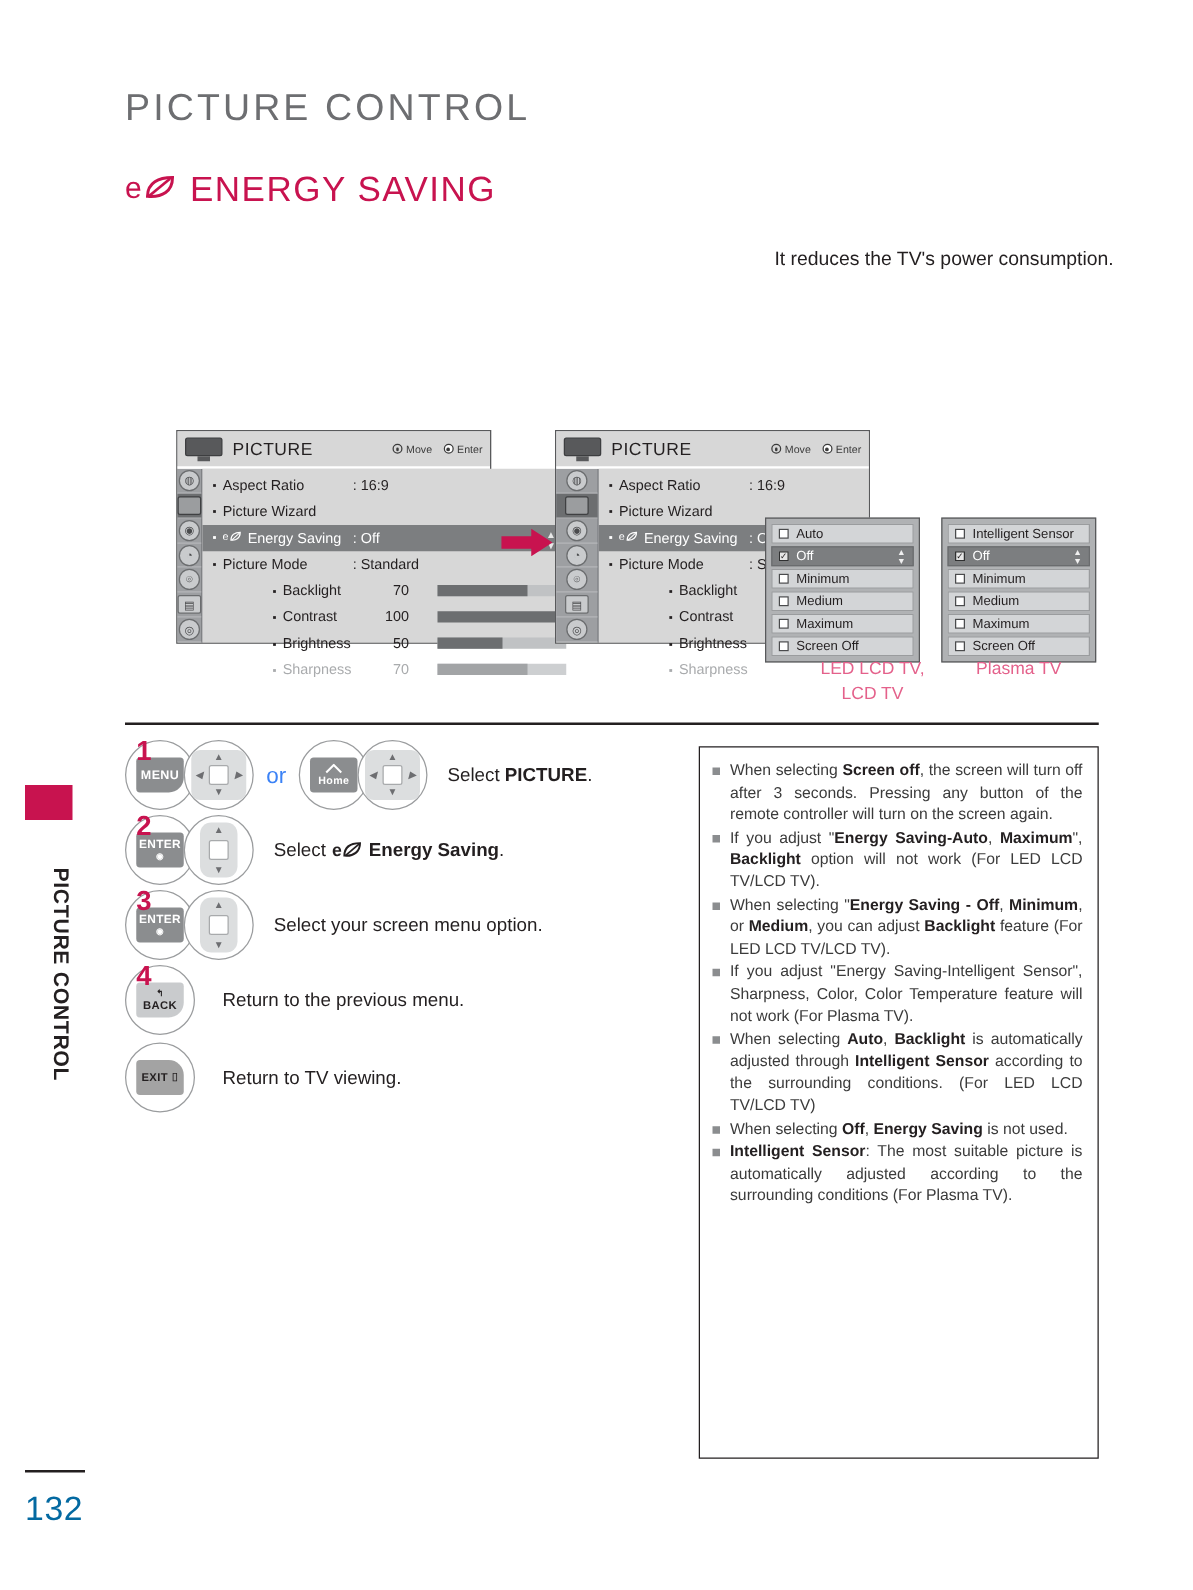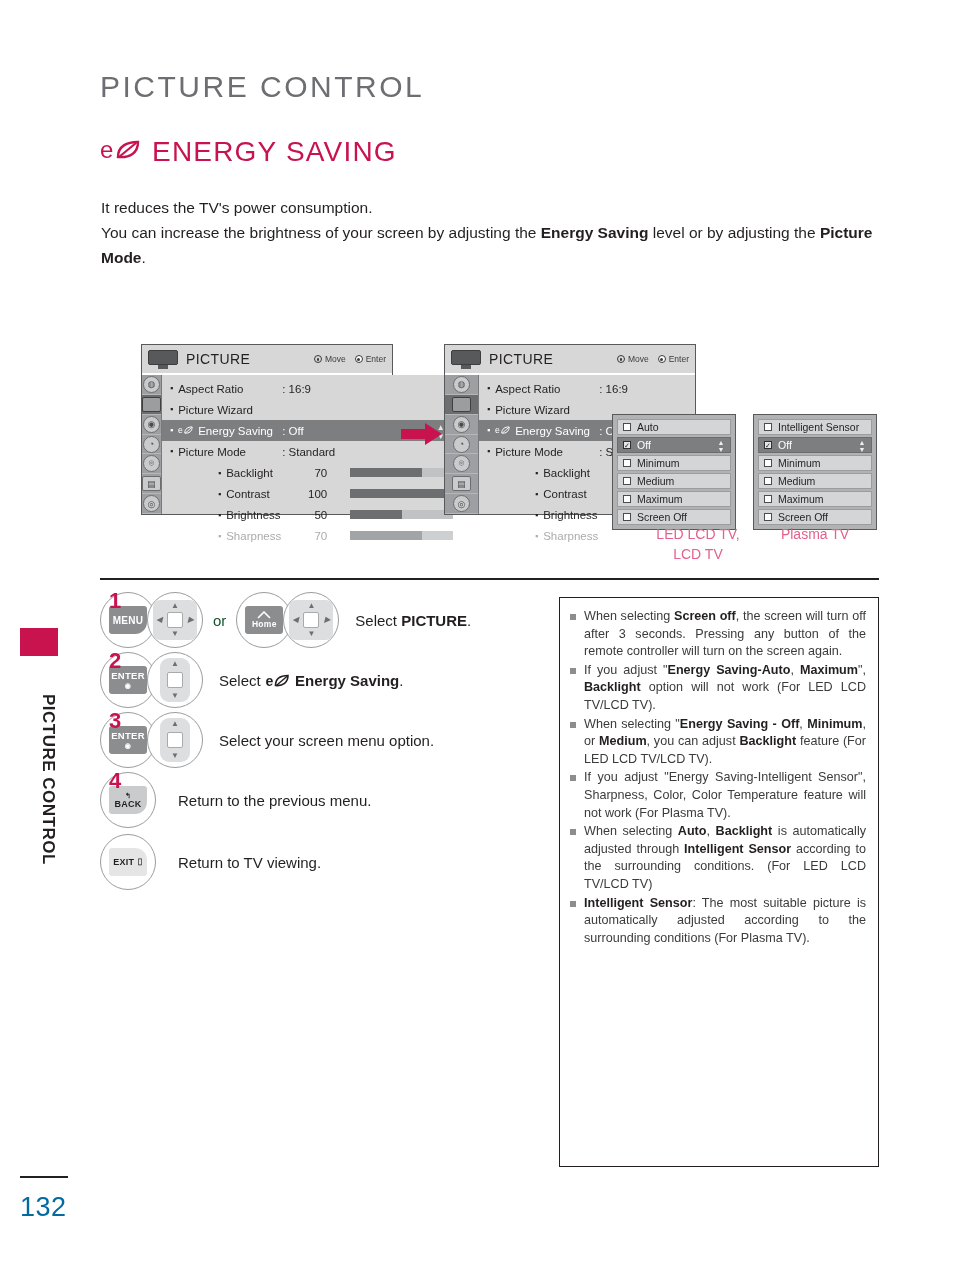--- a/index.html
+++ b/index.html
@@ -47,21 +47,21 @@
     position: absolute; left: 100px; top: 136px;
     display: flex; align-items: center; gap: 10px;
   }
   #section-heading .eco-mark { display:block; }
   #section-heading .sec-text {
     font-size: 28px; letter-spacing: 1.2px; color: #c8134f;
   }
 
   
   #intro { position: absolute; left: 101px; top: 195px; width: 790px; }
-  #intro p { font-size: 15.5px; line-height: 25px; color: #231f20; }
+  #intro p { font-size: 15.5px; line-height: 25px; color: #231f20; text-align: right; }
   #intro b { font-weight: bold; }
 
   
   .osd {
     position: absolute;
     background: #d7d7d7;
     border: 1px solid #58595b;
     font-family: "Liberation Sans", sans-serif;
   }
   .osd-head {
@@ -209,35 +209,35 @@
     color: #ffffff; font-size: 10px; font-weight: bold;
     display:flex; align-items:center; justify-content:center;
     letter-spacing:.3px;
   }
   .key.menu { border-bottom-right-radius: 12px; }
   .key.home {
     background:#8b8d8f; border-radius:3px; flex-direction:column; gap:0;
   }
   .key.enter { flex-direction: column; line-height: 1; gap: 1px; font-size: 9.5px; }
   .key.back { background:#c9cbcd; color:#231f20; flex-direction:column; line-height:1; gap:1px; font-size:9px; border-bottom-right-radius:12px;}
-  .key.exit { background:#e5e5e5; color:#231f20; font-size:9px; border-top-right-radius:12px;}
+  .key.exit { background:#a3a3a3; color:#231f20; font-size:9px; border-top-right-radius:12px;}
   .dpad {
     width: 44px; height: 40px; background: #dcdedf; border-radius: 7px;
     position: relative; display:flex; align-items:center; justify-content:center;
   }
   .dpad .center {
     width: 16px; height: 16px; background: #ffffff; border: 1px solid #a8aaac; border-radius: 2px;
   }
   .dpad .ar { position: absolute; font-size: 8px; color: #6d6e71; line-height:1; }
   .dpad .up { top: 2px; left: 50%; transform: translateX(-50%); }
   .dpad .dn { bottom: 2px; left: 50%; transform: translateX(-50%); }
   .dpad .lf { left: 3px; top: 50%; transform: translateY(-50%); }
   .dpad .rt { right: 3px; top: 50%; transform: translateY(-50%); }
   .dpad.vert { width: 30px; height: 44px; border-radius: 9px; }
-  .step-or { font-size: 15px; color: #14532d; margin: 4px 10px; }
+  .step-or { font-size: 18px; color: #3b82f6; margin: 4px 10px; }
   .step-text { font-size: 15px; color: #231f20; margin-left: 16px; white-space: nowrap; }
   .step-text b { font-weight: bold; }
 
   
   #notes {
     position: absolute; left: 559px; top: 597px;
     width: 320px; height: 570px;
     border: 1px solid #231f20; background: #ffffff;
     padding: 10px 12px 8px 10px;
   }
@@ -269,23 +269,20 @@
       <text x="0" y="21" font-family="Liberation Sans, sans-serif" font-size="24" fill="#c8134f">e</text>
       <path d="M18 20 C18 9, 27 5, 38 5 C38 16, 30 21, 18 20 Z" fill="none" stroke="#c8134f" stroke-width="2.4"></path>
       <line x1="19" y1="20" x2="36" y2="6" stroke="#c8134f" stroke-width="2.2"></line>
     </svg>
   </span>
   <span class="sec-text">ENERGY SAVING</span>
 </div>
 
 <div id="intro">
   <p>It reduces the TV's power consumption.</p>
-  <p>
-    <span>You can increase the brightness of your screen by adjusting the </span><b>Energy Saving</b><span> level or by adjusting the </span><b>Picture Mode</b><span>.</span>
-  </p>
 </div>
 
 <div class="osd" id="osd-1" style="left:141px; top:344px; width:252px; height:171px;">
   <div class="osd-head">
     <span class="tv-glyph">
         <i class="scr"></i>
         <i class="stand"></i>
       </span>
     <span class="osd-title">PICTURE</span>
     <span class="osd-hint">
@@ -650,15 +647,16 @@
   </div>
 </div>
 
 <div id="notes">
   <ul>
     <li><span>When selecting </span><b>Screen off</b><span>, the screen will turn off after 3 seconds. Pressing any button of the remote controller will turn on the screen again.</span></li>
     <li><span>If you adjust "</span><b>Energy Saving-Auto</b><span>, </span><b>Maximum</b><span>", </span><b>Backlight</b><span> option will not work (For LED LCD TV/LCD TV).</span></li>
     <li><span>When selecting "</span><b>Energy Saving - Off</b><span>, </span><b>Minimum</b><span>, or </span><b>Medium</b><span>, you can adjust </span><b>Backlight</b><span> feature (For LED LCD TV/LCD TV).</span></li>
     <li><span>If you adjust "Energy Saving-Intelligent Sensor", Sharpness, Color, Color Temperature feature will not work (For Plasma TV).</span></li>
     <li><span>When selecting </span><b>Auto</b><span>, </span><b>Backlight</b><span> is automatically adjusted through </span><b>Intelligent Sensor</b><span> according to the surrounding conditions. (For LED LCD TV/LCD TV)</span></li>
+    <li><span>When selecting </span><b>Off</b><span>, </span><b>Energy Saving</b><span> is not used.</span></li>
     <li><b>Intelligent Sensor</b><span>: The most suitable picture is automatically adjusted according to the surrounding conditions (For Plasma TV).</span></li>
   </ul>
 </div>
 
 </body></html>

